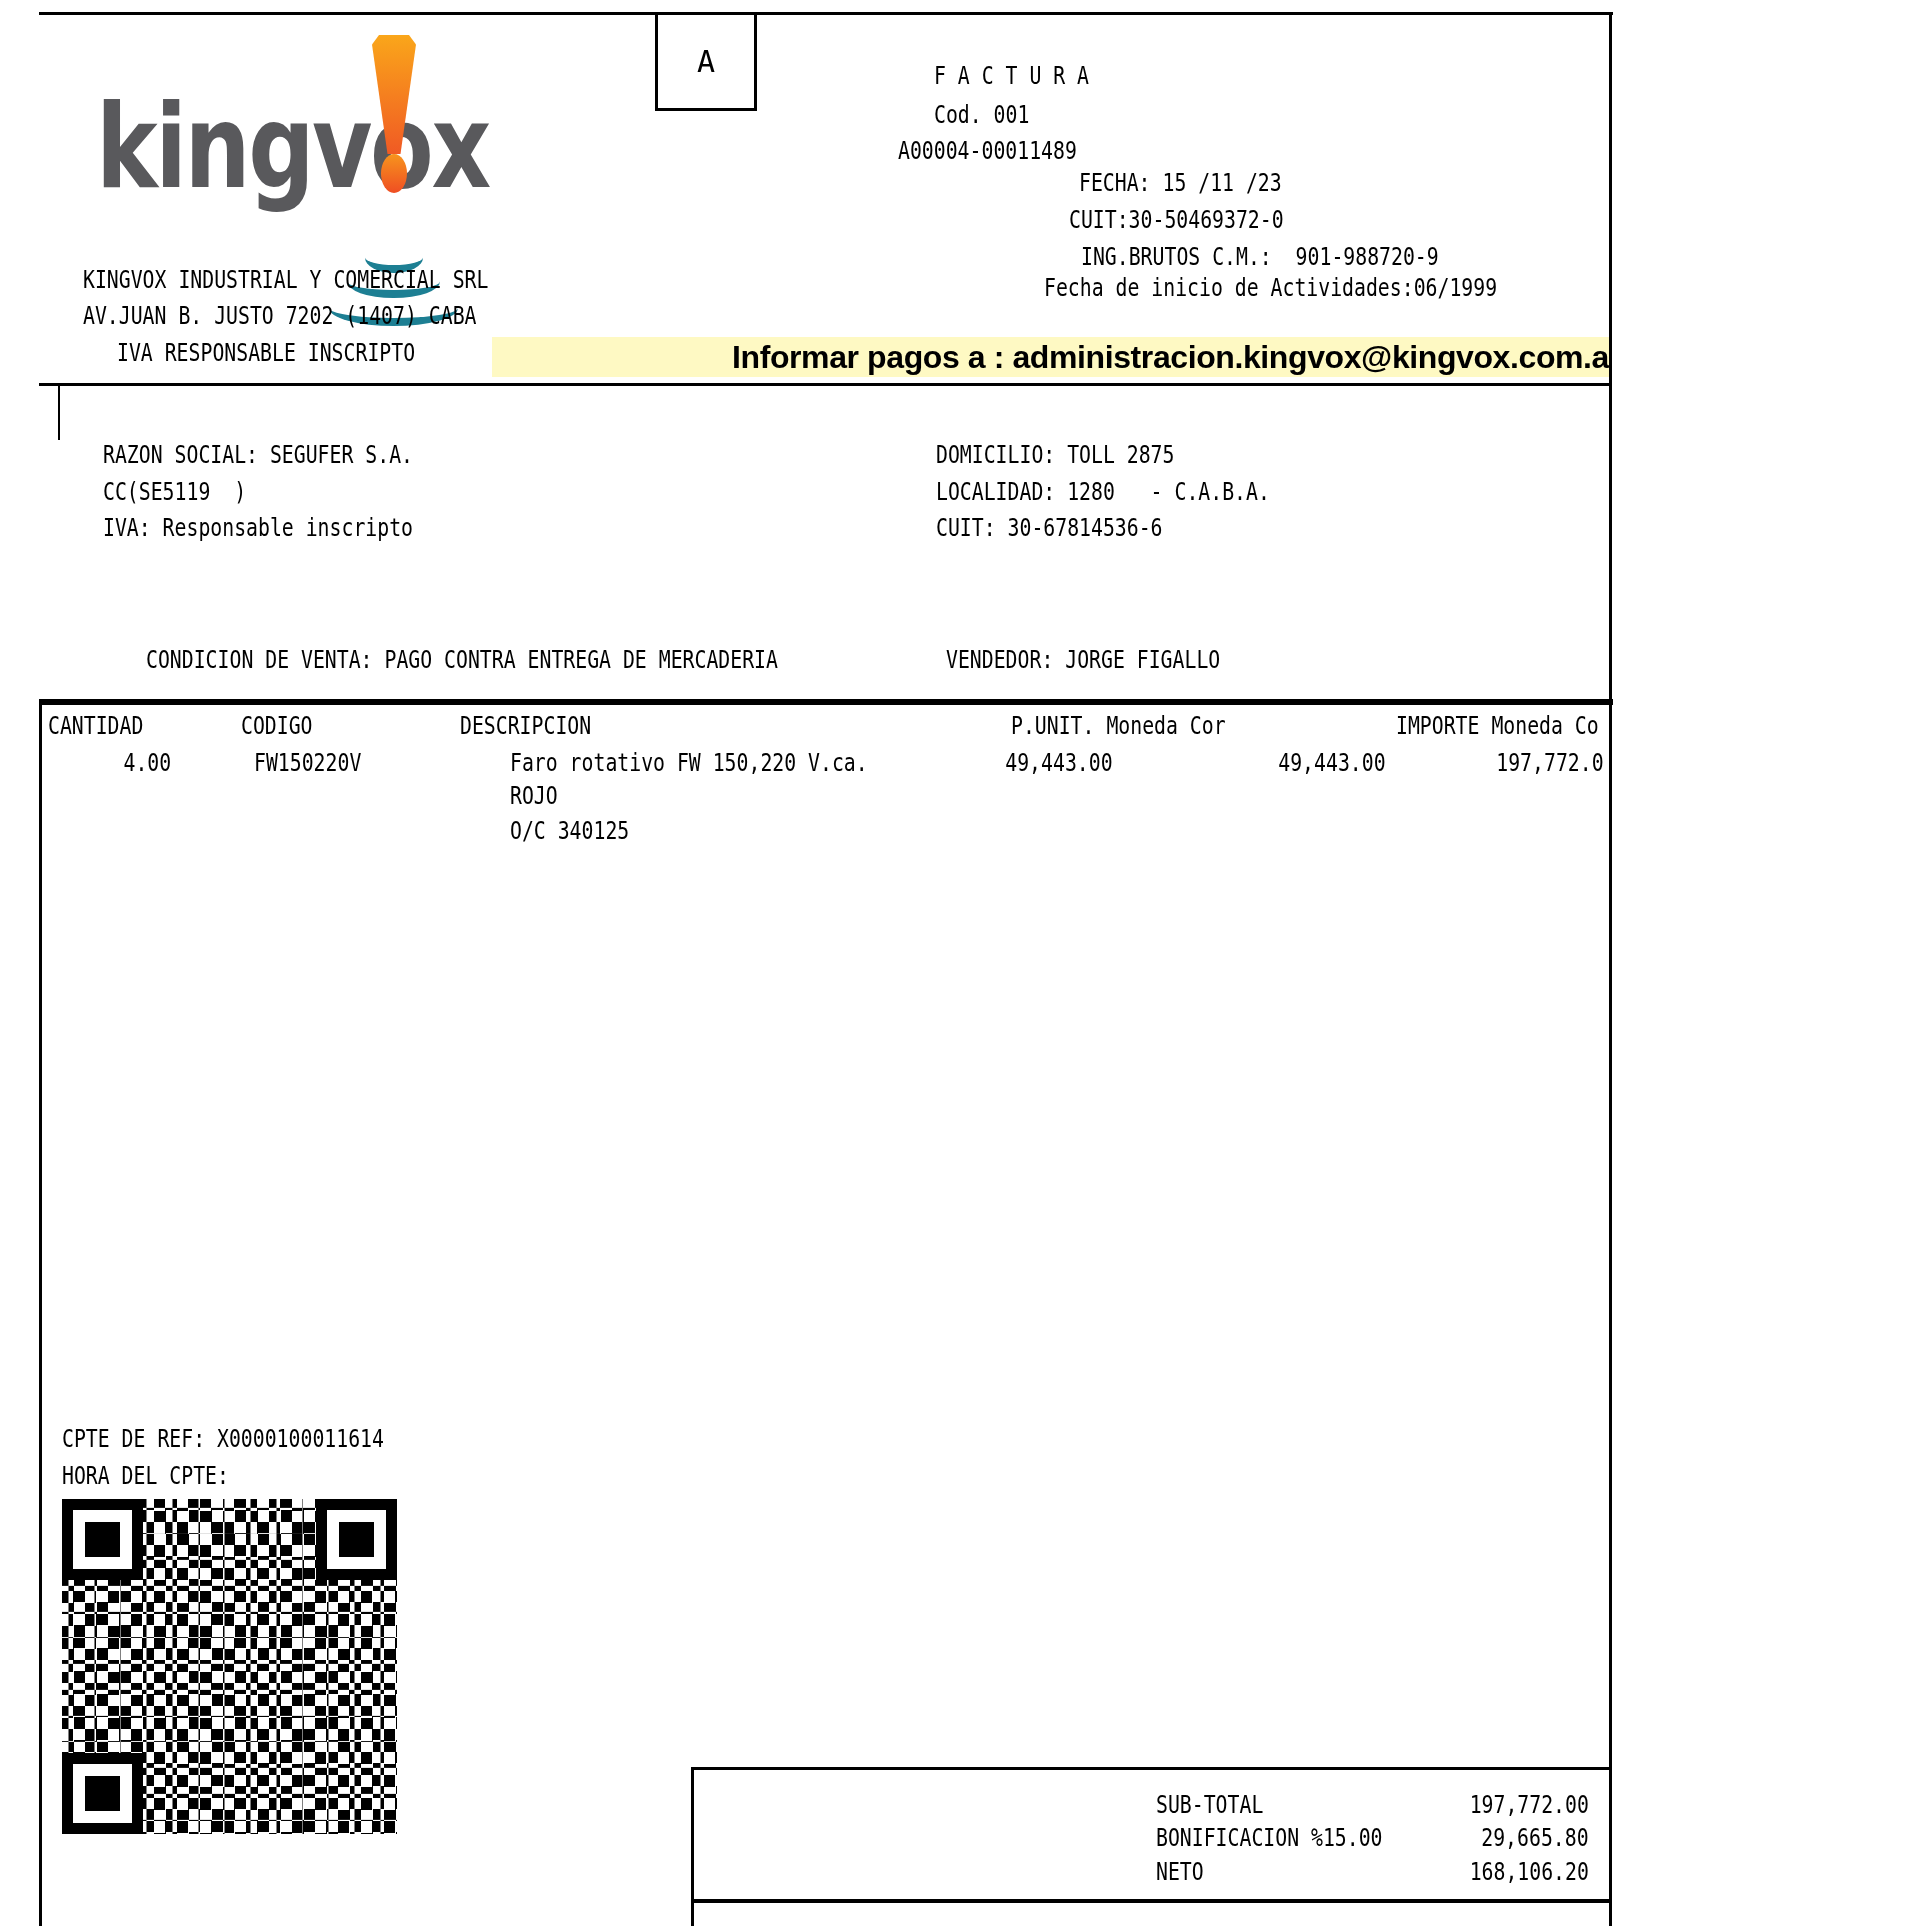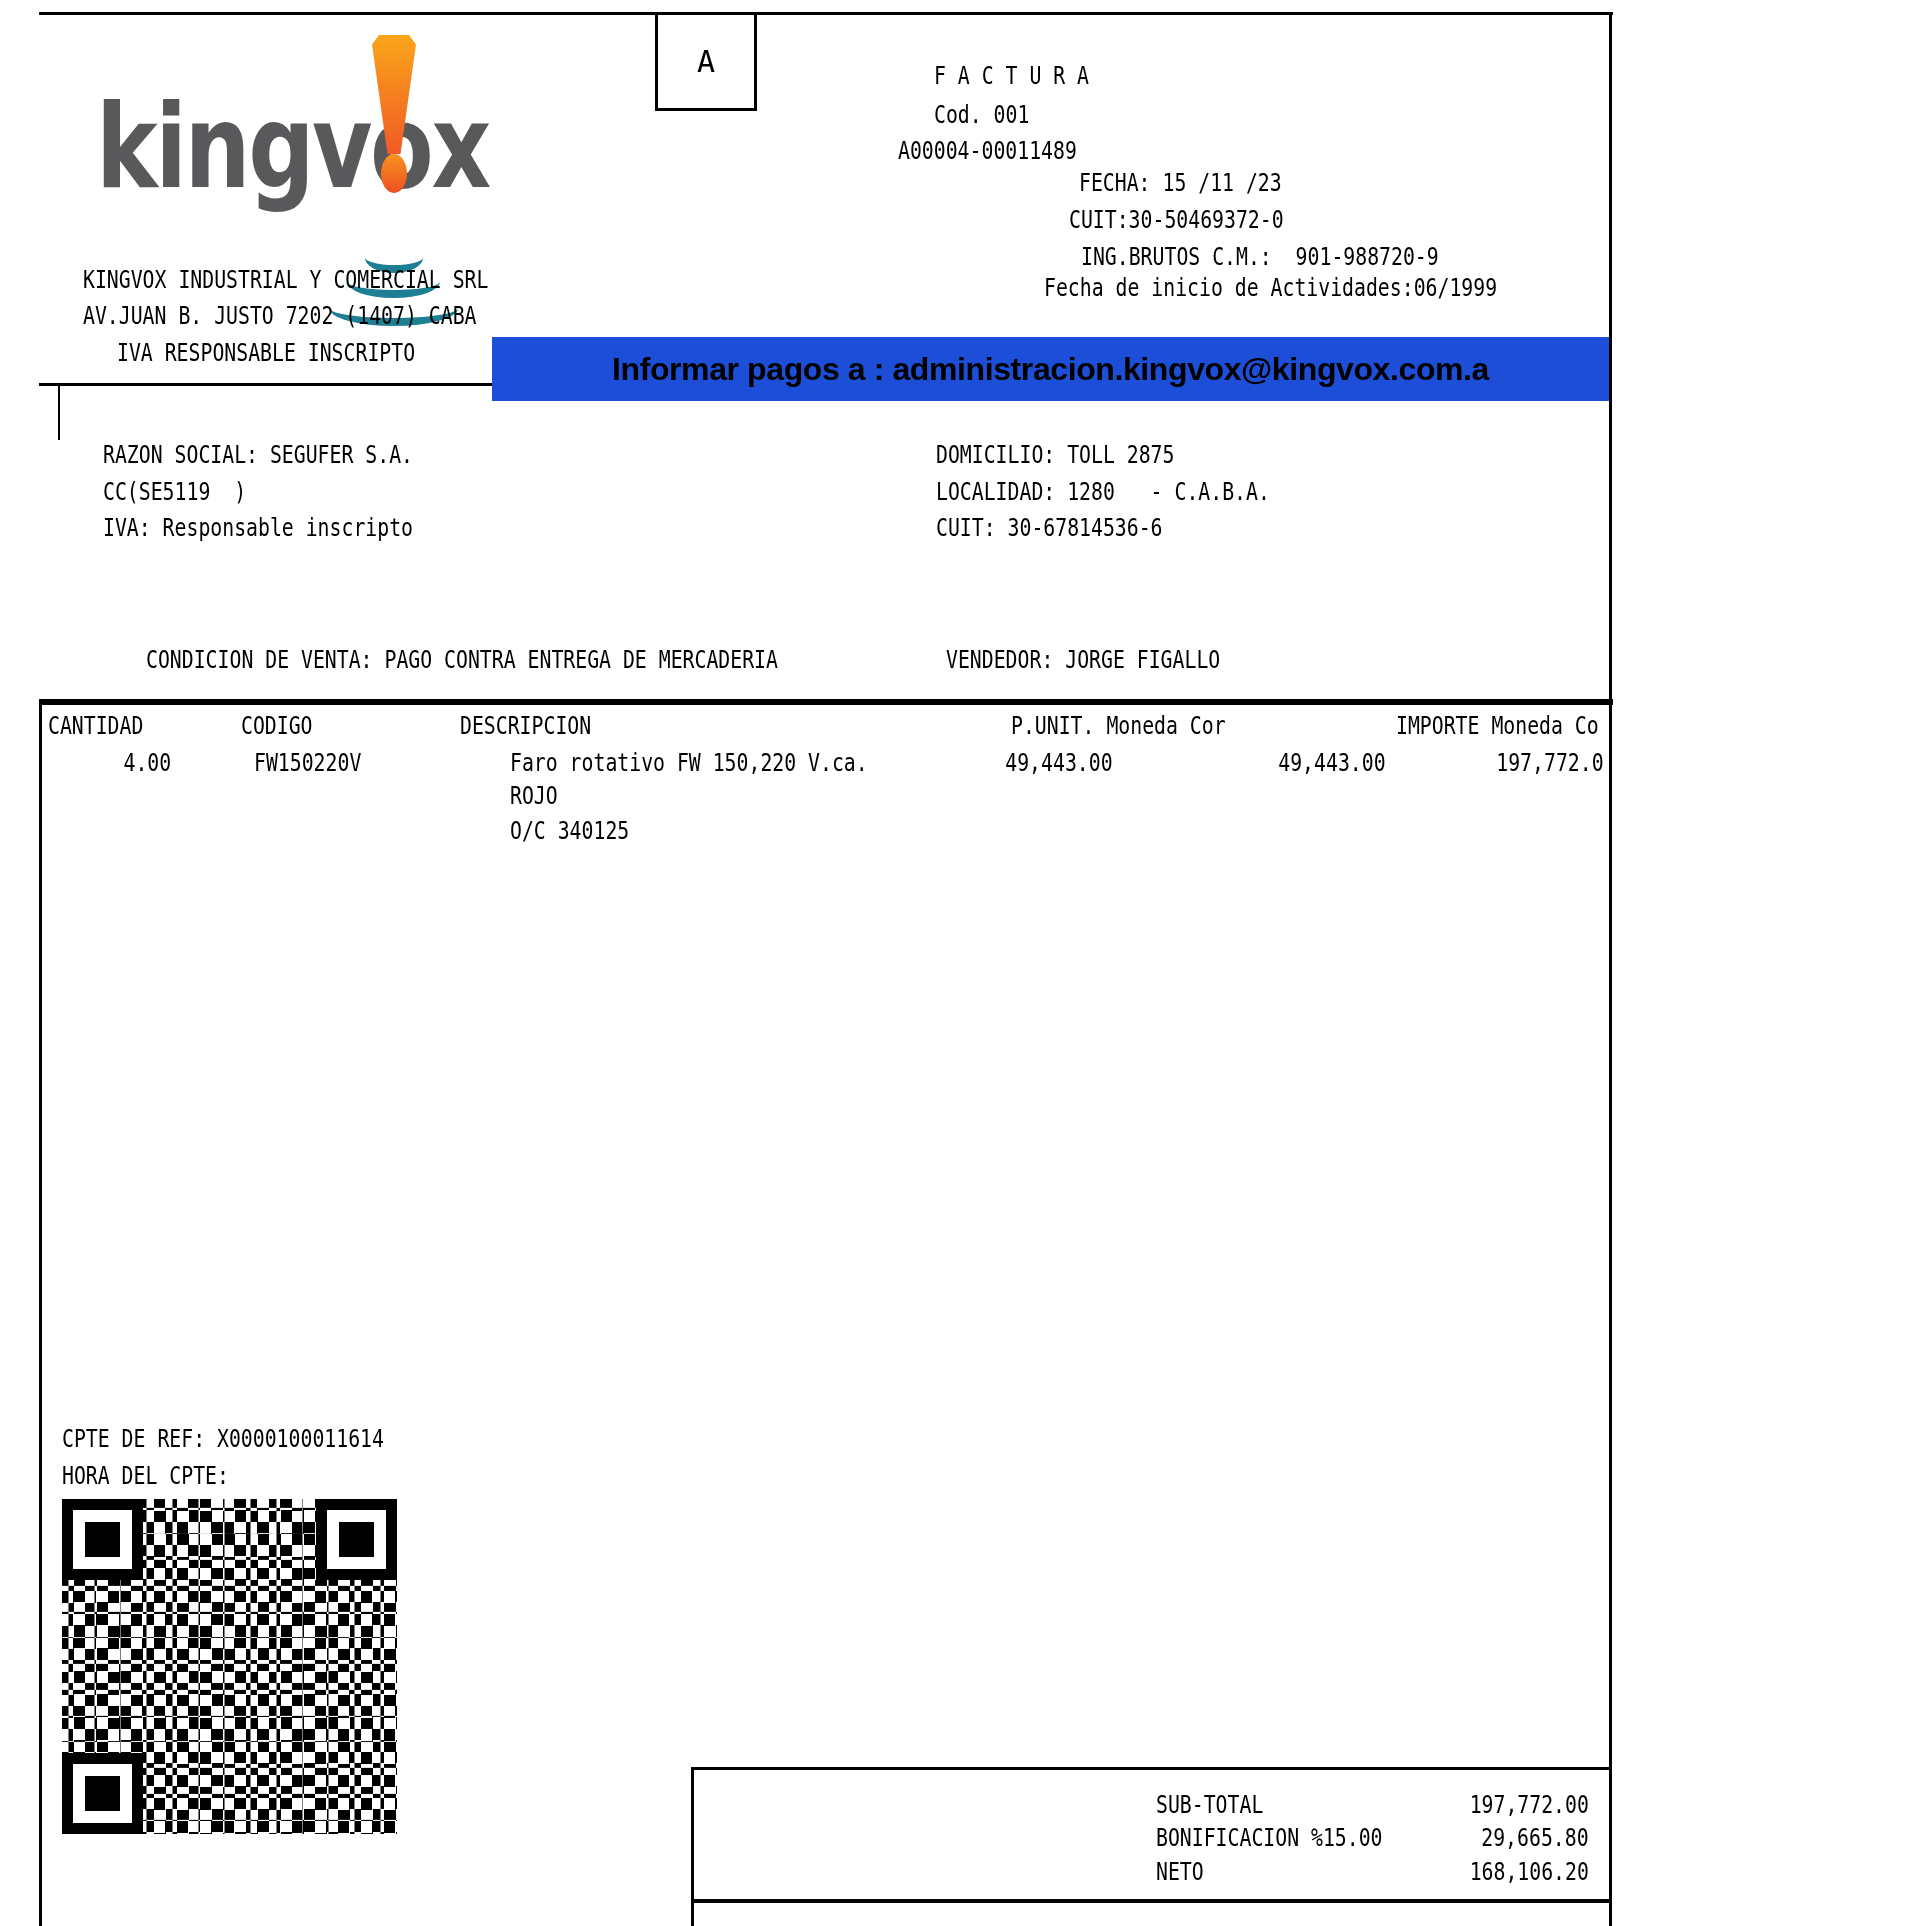--- a/index.html
+++ b/index.html
@@ -9,22 +9,22 @@
   .t{position:absolute;white-space:pre;font:25.4px/1.1 "DejaVu Sans Mono",monospace;
      transform:scaleX(0.78);transform-origin:0 0;}
   .tr{position:absolute;white-space:pre;font:25.4px/1.1 "DejaVu Sans Mono",monospace;
       transform:scaleX(0.78);transform-origin:100% 0;text-align:right;}
   .line{position:absolute;background:#000;}
   
   .letterbox{position:absolute;left:655px;top:11.6px;width:102px;height:99px;
      border:3.5px solid #000;box-sizing:border-box;display:flex;align-items:center;justify-content:center;
      font:30px "DejaVu Sans Mono",monospace;}
   
-  .banner{position:absolute;left:492px;top:337px;width:1117px;height:64px;background:#1d4ed8;
-     display:flex;align-items:center;justify-content:center;
+  .banner{position:absolute;left:492px;top:337px;width:1117px;height:40px;background:#fef9c3;
+     display:flex;align-items:center;justify-content:flex-end;
      font:bold 32px "Liberation Sans",sans-serif;letter-spacing:-0.4px;}
   
   .logo-word{position:absolute;left:96px;top:79px;font:bold 116px "DejaVu Sans",sans-serif;
      color:#59595c;letter-spacing:-3.1px;transform:scaleX(0.8);transform-origin:0 0;white-space:pre;}
   .cone{position:absolute;left:369px;top:35px;width:50px;height:119px;
      background:linear-gradient(#faa61a,#f05a24);
      clip-path:polygon(6% 8%,20% 0,80% 0,94% 8%,63% 100%,37% 100%);}
   .o-dot{position:absolute;left:381px;top:154px;width:26px;height:39px;border-radius:50%;
      background:linear-gradient(#f7941d,#ef4e23);}
   .arc{position:absolute;border-bottom:8.5px solid #1d7f93;border-radius:50%;}

